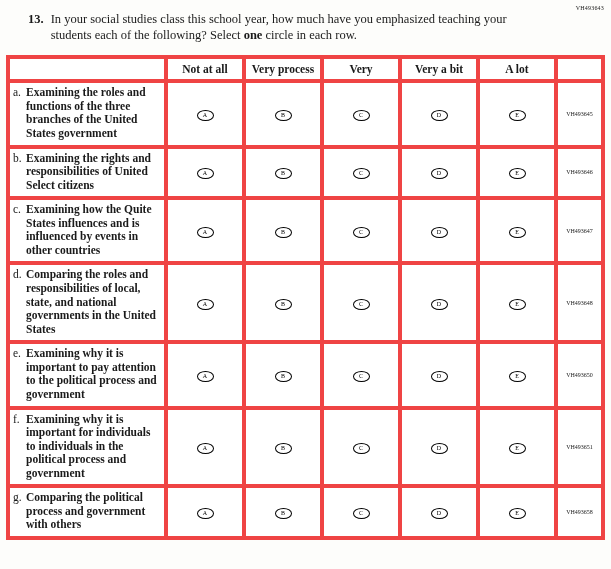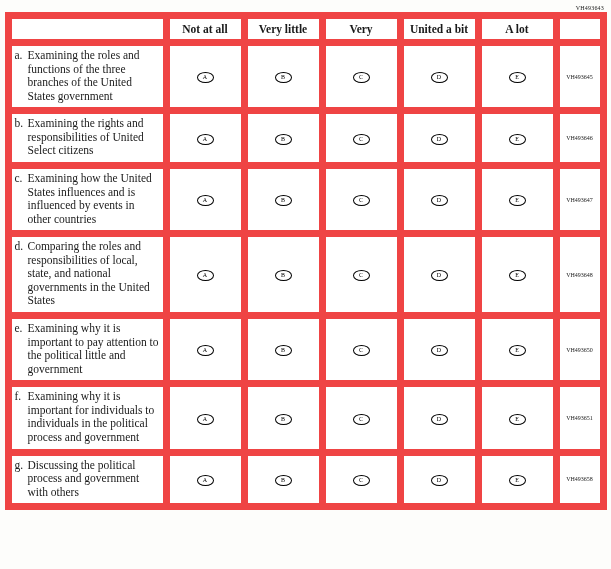--- a/index.html
+++ b/index.html
@@ -42,21 +42,21 @@
   .q-bold { font-weight: bold; }
 
   table.answers {
     border-collapse: collapse;
     margin: 12px auto 0 auto;
     width: 595px;
     table-layout: fixed;
     background: #fff;
   }
   table.answers th, table.answers td {
-    border: 7px solid #ef4444;
+    border: 4px solid #ef4444;
     box-sizing: border-box;
   }
   table.answers th {
     font-size: 11.5px;
     font-weight: bold;
     text-align: center;
     padding: 4px 2px;
     height: 22px;
   }
   col.c-label { width: 158px; }
@@ -67,21 +67,21 @@
     font-size: 11.5px;
     line-height: 1.18;
     padding: 3px 4px 4px 3px;
     vertical-align: top;
   }
   .label-flex { display: flex; }
   .row-letter {
     width: 13px;
     flex: 0 0 13px;
   }
-  .row-text { flex: 1; }
+  .row-text { flex: 1; font-weight: bold; }
 
   td.bubble-cell {
     text-align: center;
     vertical-align: middle;
   }
   .oval {
     display: inline-block;
     width: 15px;
     height: 9px;
     border: 1px solid #000;
@@ -102,38 +102,42 @@
     padding: 0 1px;
   }
 </style>
 </head>
 <body>
 
 <div class="page">
 
   <div class="form-code-top">VH493643</div>
 
+  <div class="question-block">
+    <span class="q-number">13.</span>
+    <span class="q-text"><span>In your social studies class this school year, how much have you emphasized teaching your students each of the following? Select </span><span class="q-bold">one</span><span> circle in each row.</span></span>
+  </div>
 
   <table class="answers">
     <colgroup>
       <col class="c-label">
         <col class="c-opt">
         <col class="c-opt">
         <col class="c-opt">
         <col class="c-opt">
         <col class="c-opt">
         <col class="c-code">
     </colgroup>
     <tbody>
         <tr>
       <th></th>
       <th>Not at all</th>
-      <th>Very little</th>
+      <th>Very process</th>
       <th>Very</th>
-      <th>United a bit</th>
+      <th>Very a bit</th>
       <th>A lot</th>
       <th></th>
     </tr>
 
     <tr>
       <td class="label-cell">
         <div class="label-flex">
           <span class="row-letter">a.</span>
           <span class="row-text">Examining the roles and functions of the three branches of the United States government</span>
         </div>
@@ -158,21 +162,21 @@
       <td class="bubble-cell"><span class="oval">C</span></td>
       <td class="bubble-cell"><span class="oval">D</span></td>
       <td class="bubble-cell"><span class="oval">E</span></td>
       <td class="code-cell">VH493646</td>
     </tr>
 
     <tr>
       <td class="label-cell">
         <div class="label-flex">
           <span class="row-letter">c.</span>
-          <span class="row-text">Examining how the United States influences and is influenced by events in other countries</span>
+          <span class="row-text">Examining how the Quite States influences and is influenced by events in other countries</span>
         </div>
       </td>
       <td class="bubble-cell"><span class="oval">A</span></td>
       <td class="bubble-cell"><span class="oval">B</span></td>
       <td class="bubble-cell"><span class="oval">C</span></td>
       <td class="bubble-cell"><span class="oval">D</span></td>
       <td class="bubble-cell"><span class="oval">E</span></td>
       <td class="code-cell">VH493647</td>
     </tr>
 
@@ -188,21 +192,21 @@
       <td class="bubble-cell"><span class="oval">C</span></td>
       <td class="bubble-cell"><span class="oval">D</span></td>
       <td class="bubble-cell"><span class="oval">E</span></td>
       <td class="code-cell">VH493648</td>
     </tr>
 
     <tr>
       <td class="label-cell">
         <div class="label-flex">
           <span class="row-letter">e.</span>
-          <span class="row-text">Examining why it is important to pay attention to the political little and government</span>
+          <span class="row-text">Examining why it is important to pay attention to the political process and government</span>
         </div>
       </td>
       <td class="bubble-cell"><span class="oval">A</span></td>
       <td class="bubble-cell"><span class="oval">B</span></td>
       <td class="bubble-cell"><span class="oval">C</span></td>
       <td class="bubble-cell"><span class="oval">D</span></td>
       <td class="bubble-cell"><span class="oval">E</span></td>
       <td class="code-cell">VH493650</td>
     </tr>
 
@@ -218,21 +222,21 @@
       <td class="bubble-cell"><span class="oval">C</span></td>
       <td class="bubble-cell"><span class="oval">D</span></td>
       <td class="bubble-cell"><span class="oval">E</span></td>
       <td class="code-cell">VH493651</td>
     </tr>
 
     <tr>
       <td class="label-cell">
         <div class="label-flex">
           <span class="row-letter">g.</span>
-          <span class="row-text">Discussing the political process and government with others</span>
+          <span class="row-text">Comparing the political process and government with others</span>
         </div>
       </td>
       <td class="bubble-cell"><span class="oval">A</span></td>
       <td class="bubble-cell"><span class="oval">B</span></td>
       <td class="bubble-cell"><span class="oval">C</span></td>
       <td class="bubble-cell"><span class="oval">D</span></td>
       <td class="bubble-cell"><span class="oval">E</span></td>
       <td class="code-cell">VH493658</td>
     </tr>
   </tbody>

